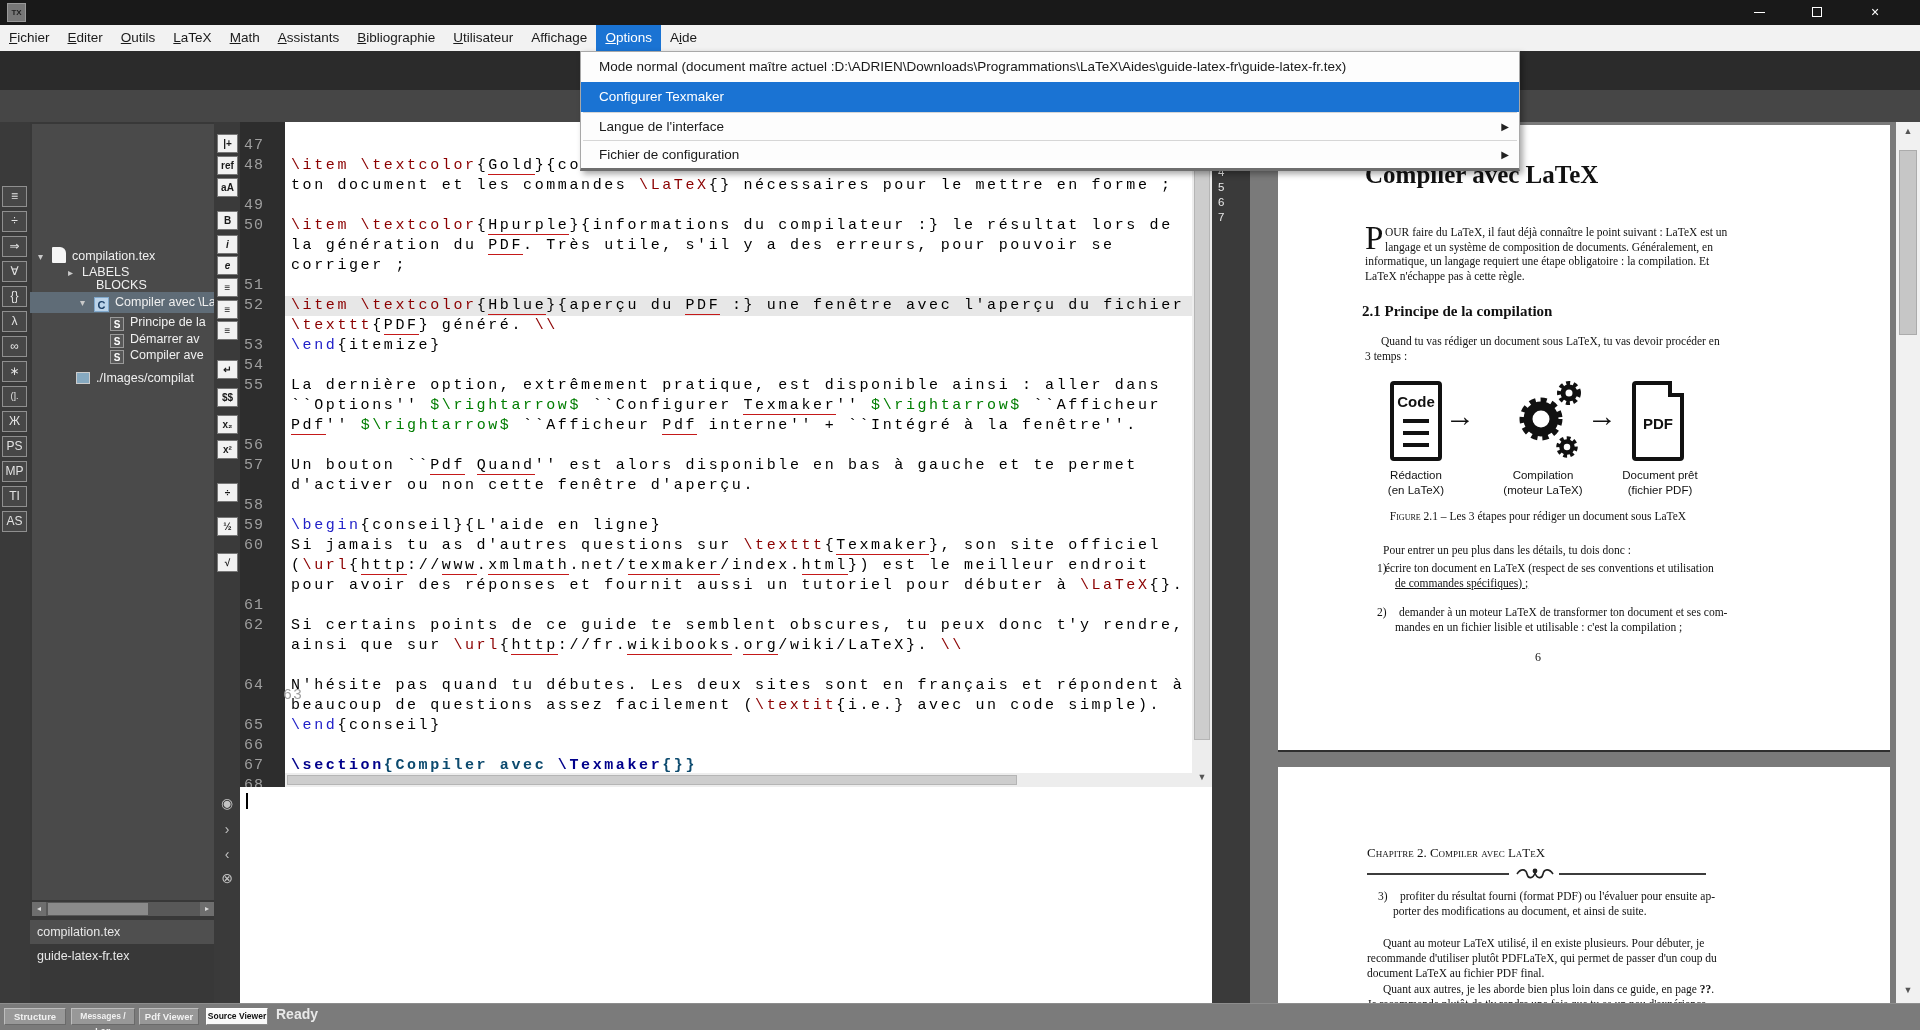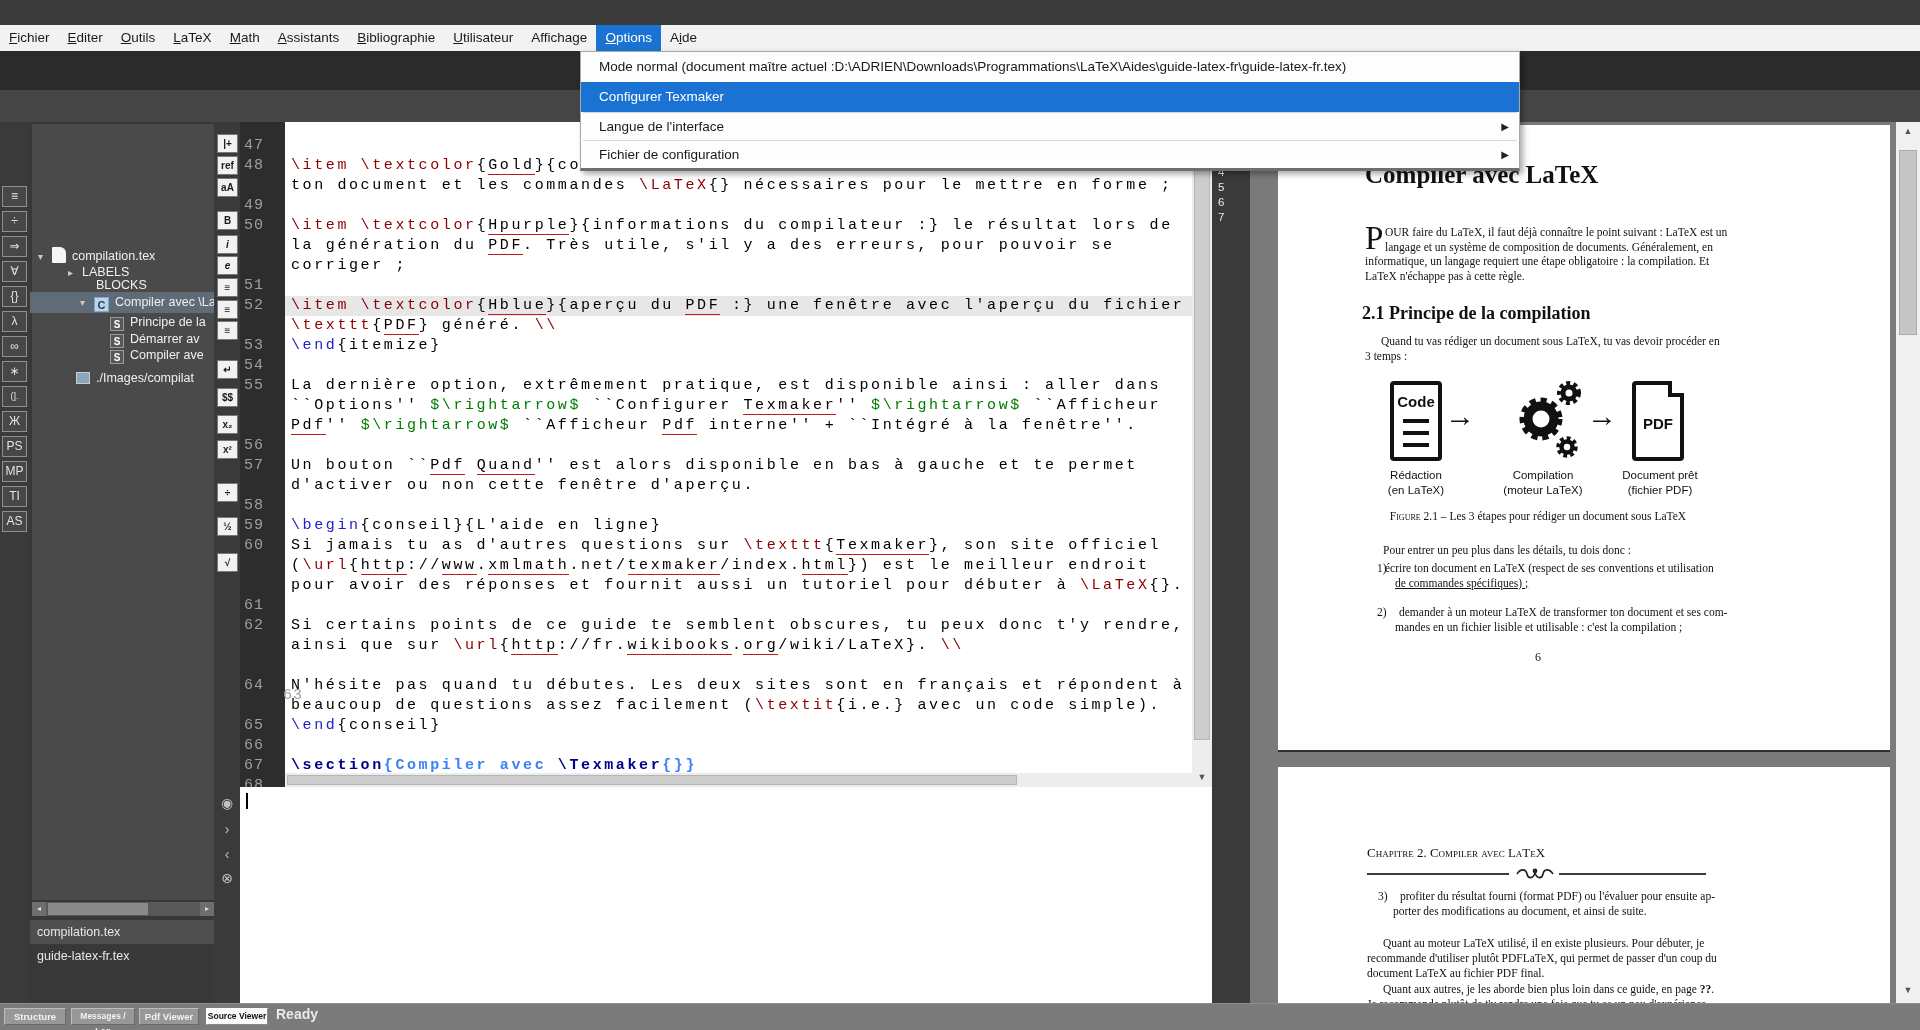--- a/index.html
+++ b/index.html
@@ -76,41 +76,41 @@
   
   .editor { left:240px; top:122px; width:972px; height:665px; overflow:hidden; background:#fff; }
   .gutter { left:0; top:0; width:45px; height:665px; background:#2d2d2d; }
   .hlrow { left:45px; top:174px; width:907px; height:20px; background:#e7e7e7; }
   .coderow { left:0; height:20px; line-height:20px; font-family:"Liberation Mono", monospace;
              font-size:15px; letter-spacing:2.6px; white-space:pre; }
   .coderow .num { position:absolute; left:4px; top:0; width:38px; color:#9f9f9f; letter-spacing:1px; }
   .coderow .txt { position:absolute; left:51px; top:0; }
   .cs-t { color:#000; } .cs-c { color:#8b0000; } .cs-e { color:#2121c8; } .cs-m { color:#007d00; }
   .cs-u { color:#000; border-bottom:1.5px solid #c41919; }
-  .cs-cb { color:#00008b; font-weight:bold; } .cs-tb { color:#3b82f6; font-weight:bold; }
+  .cs-cb { color:#00008b; font-weight:bold; } .cs-tb { color:#0c4a6e; font-weight:bold; }
   .vscroll { left:952px; top:0; width:20px; height:665px; background:#ededed; }
   .vthumb { left:954px; top:18px; width:16px; height:600px; background:#cdcdcd; border:1px solid #b5b5b5; }
   .sarr { color:#555; font-size:9px; text-align:center; width:20px; }
   .hscroll { left:45px; top:651px; width:907px; height:14px; background:#ededed; }
   .hthumb { left:2px; top:2px; width:730px; height:10px; background:#cdcdcd; border:1px solid #b5b5b5; }
 
   
   .logpanel { left:240px; top:787px; width:972px; height:216px; background:#fff; }
   .cursorbar { left:6px; top:6px; width:2px; height:16px; background:#000; }
   .logico { left:217px; width:20px; height:20px; color:#c3c3c3; font-size:14px; text-align:center; }
 
   
   .pdfgutter { left:1212px; top:122px; width:38px; height:881px; background:#3a3a3a; }
   .pnum { left:6px; color:#e8e8e8; font-size:11.5px; }
   .pdfarea { left:1250px; top:122px; width:646px; height:881px; background:#7a7a7a; overflow:hidden; }
   .pdfpage { left:28px; width:612px; background:#fff; font-family:"Liberation Serif", serif; color:#111;
              border-bottom:2px solid #2f2f2f; }
   .pline { position:absolute; font-size:11.5px; white-space:nowrap; }
   .ptitle { font-size:25px; font-weight:bold; }
-  .psec { font-size:18px; font-weight:bold; }
+  .psec { font-size:15px; font-weight:bold; }
   .sc { font-variant:small-caps; }
   .dropcap { font-size:33px; line-height:30px; }
   .figdoc { position:absolute; width:52px; height:80px; border:4px solid #111; border-radius:4px; }
   .figdoc .cap { position:absolute; top:8px; width:100%; text-align:center; font-weight:bold;
                  font-size:15px; font-family:"Liberation Sans", sans-serif; }
   .figdoc .bar { position:absolute; left:9px; width:26px; height:4px; background:#111; }
   .figpdf-fold { position:absolute; right:-4px; top:-4px; width:16px; height:16px; background:#fff;
                  border-left:4px solid #111; border-bottom:4px solid #111; }
   .figarrow { position:absolute; font-size:30px; font-weight:bold; color:#111; }
   .figlabel { position:absolute; width:140px; text-align:center; font-family:"Liberation Sans", sans-serif;
@@ -135,20 +135,30 @@
   .mrow.hl { background:#1a73d3; color:#fff; }
   .mrow.sub { height:27px; line-height:27px; }
   .msep { height:1px; background:#d6d6d6; margin:0 2px; }
   .subarrow { position:absolute; right:10px; top:0; font-size:10px; color:#222; }
 </style>
 </head>
 <body>
 
 <div id="app">
 
+  <div class="abs titlebar">
+    <div class="abs appicon">TX</div>
+    <div class="abs winbtn" style="left:1736px">
+        <div class="abs minbar"></div>
+      </div>
+    <div class="abs winbtn" style="left:1794px">
+        <div class="abs maxbox"></div>
+      </div>
+    <div class="abs winbtn closex" style="left:1852px">×</div>
+  </div>
 
   <div class="abs menubar" id="menubar"><div class="menuitem"><u>F</u>ichier</div><div class="menuitem"><u>E</u>diter</div><div class="menuitem"><u>O</u>utils</div><div class="menuitem"><u>L</u>aTeX</div><div class="menuitem"><u>M</u>ath</div><div class="menuitem"><u>A</u>ssistants</div><div class="menuitem"><u>B</u>ibliographie</div><div class="menuitem"><u>U</u>tilisateur</div><div class="menuitem">Afficha<u>g</u>e</div><div class="menuitem sel"><u>O</u>ptions</div><div class="menuitem">A<u>i</u>de</div></div>
 
   <div class="abs toolbar1">
     <div class="abs grip" style="left:3px"></div>
     <div class="abs tbico" style="left:15px">
       <svg width="24" height="24" viewBox="0 0 24 24" fill="none" stroke="#dcdcdc" stroke-width="1.7">
           <rect x="5" y="3" width="13" height="17" rx="1"></rect>
           <path d="M8 9h7M11.5 5.5v7" stroke-width="1.5"></path>
         </svg></div>

